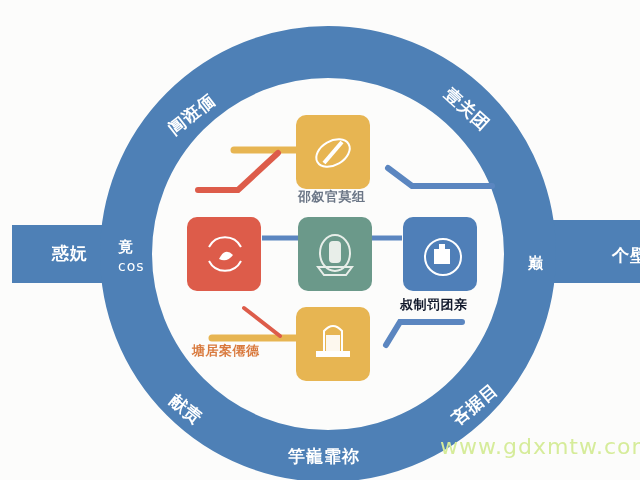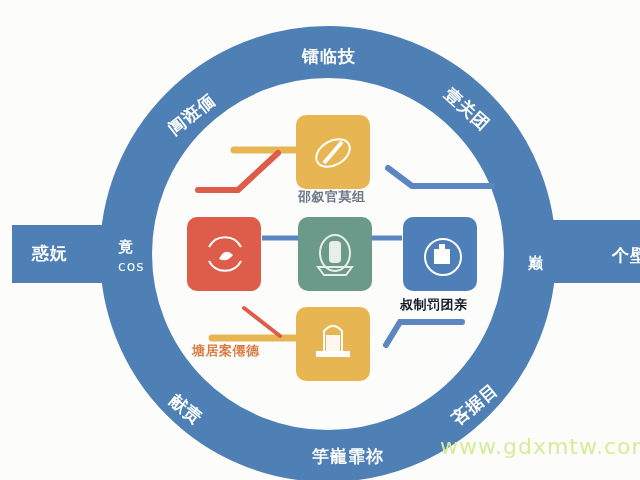--- a/index.html
+++ b/index.html
@@ -33,32 +33,31 @@
     <line x1="262" y1="238" x2="300" y2="238" stroke="#5b86c0" stroke-width="5"></line>
     <line x1="372" y1="238" x2="402" y2="238" stroke="#5b86c0" stroke-width="5"></line>
 
     <line x1="212" y1="338" x2="298" y2="338" stroke="#e7b552" stroke-width="7" stroke-linecap="round"></line>
     <line x1="244" y1="308" x2="280" y2="336" stroke="#dd5c4a" stroke-width="4" stroke-linecap="round"></line>
 
     <polyline points="386,345 400,322 462,322" fill="none" stroke="#5b86c0" stroke-width="6" stroke-linecap="round"></polyline>
   </svg>
 
   
-  <span class="ring-label" style="left:32px;top:242px;">惑妧</span>
+  <span class="ring-label" style="left:52px;top:242px;">惑妧</span>
   <span class="ring-label" style="left:118px;top:238px;font-size:15px;">竟</span>
   <span class="ring-label" style="left:118px;top:258px;font-size:14px;font-weight:normal;">cos</span>
   <span class="ring-label" style="left:612px;top:244px;">个壁</span>
   <span class="ring-label" style="left:528px;top:254px;font-size:15px;">巅</span>
 
   
-  <span class="ring-label" style="left:302px;top:45px;">镭临技</span>
   <span class="ring-label" style="left:165px;top:103px;transform:rotate(-38deg);">阊诳偭</span>
   <span class="ring-label" style="left:440px;top:98px;transform:rotate(42deg);">壹关团</span>
   <span class="ring-label" style="left:168px;top:398px;transform:rotate(38deg);">献责</span>
-  <span class="ring-label" style="left:312px;top:445px;">竽巃霏祢</span>
+  <span class="ring-label" style="left:288px;top:445px;">竽巃霏祢</span>
   <span class="ring-label" style="left:448px;top:393px;transform:rotate(-40deg);">吝据目</span>
 
   
   <div class="tile" style="left:296px;top:115px;background:#e7b552;">
     <svg width="74" height="74">
       <ellipse cx="37" cy="38" rx="18" ry="12" fill="none" stroke="#fff" stroke-width="2" transform="rotate(-30 37 38)"></ellipse>
       <line x1="28" y1="48" x2="46" y2="27" stroke="#fff" stroke-width="4"></line>
     </svg>
   </div>
   <span class="tile-label" style="left:298px;top:188px;color:#6b7686;">邵叙官莫组</span>

